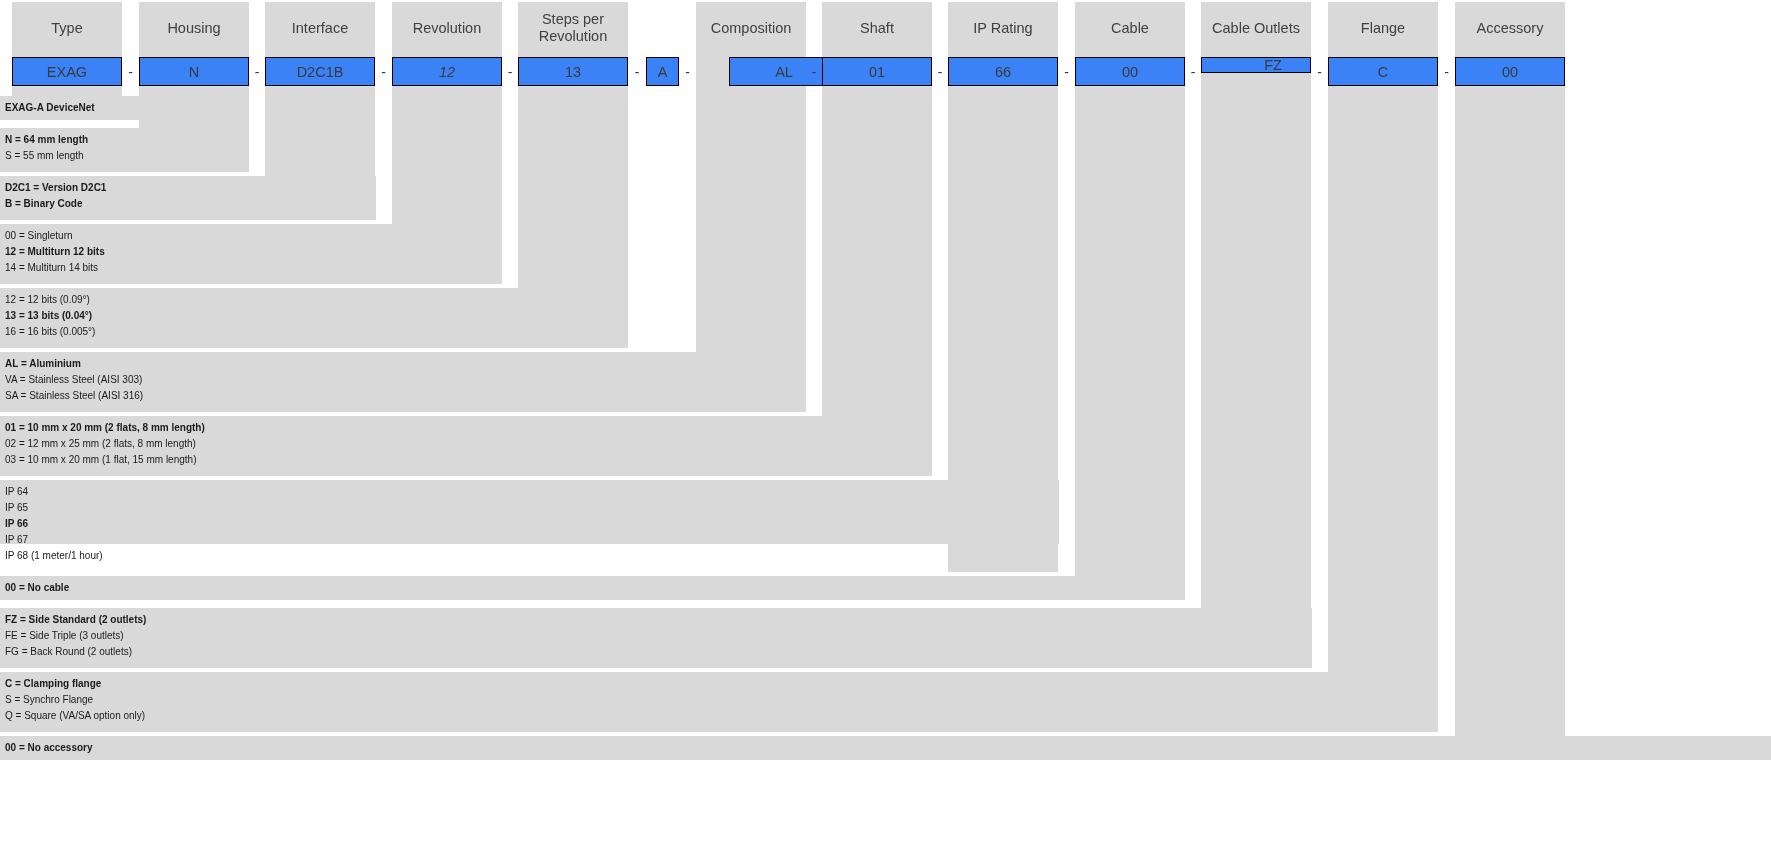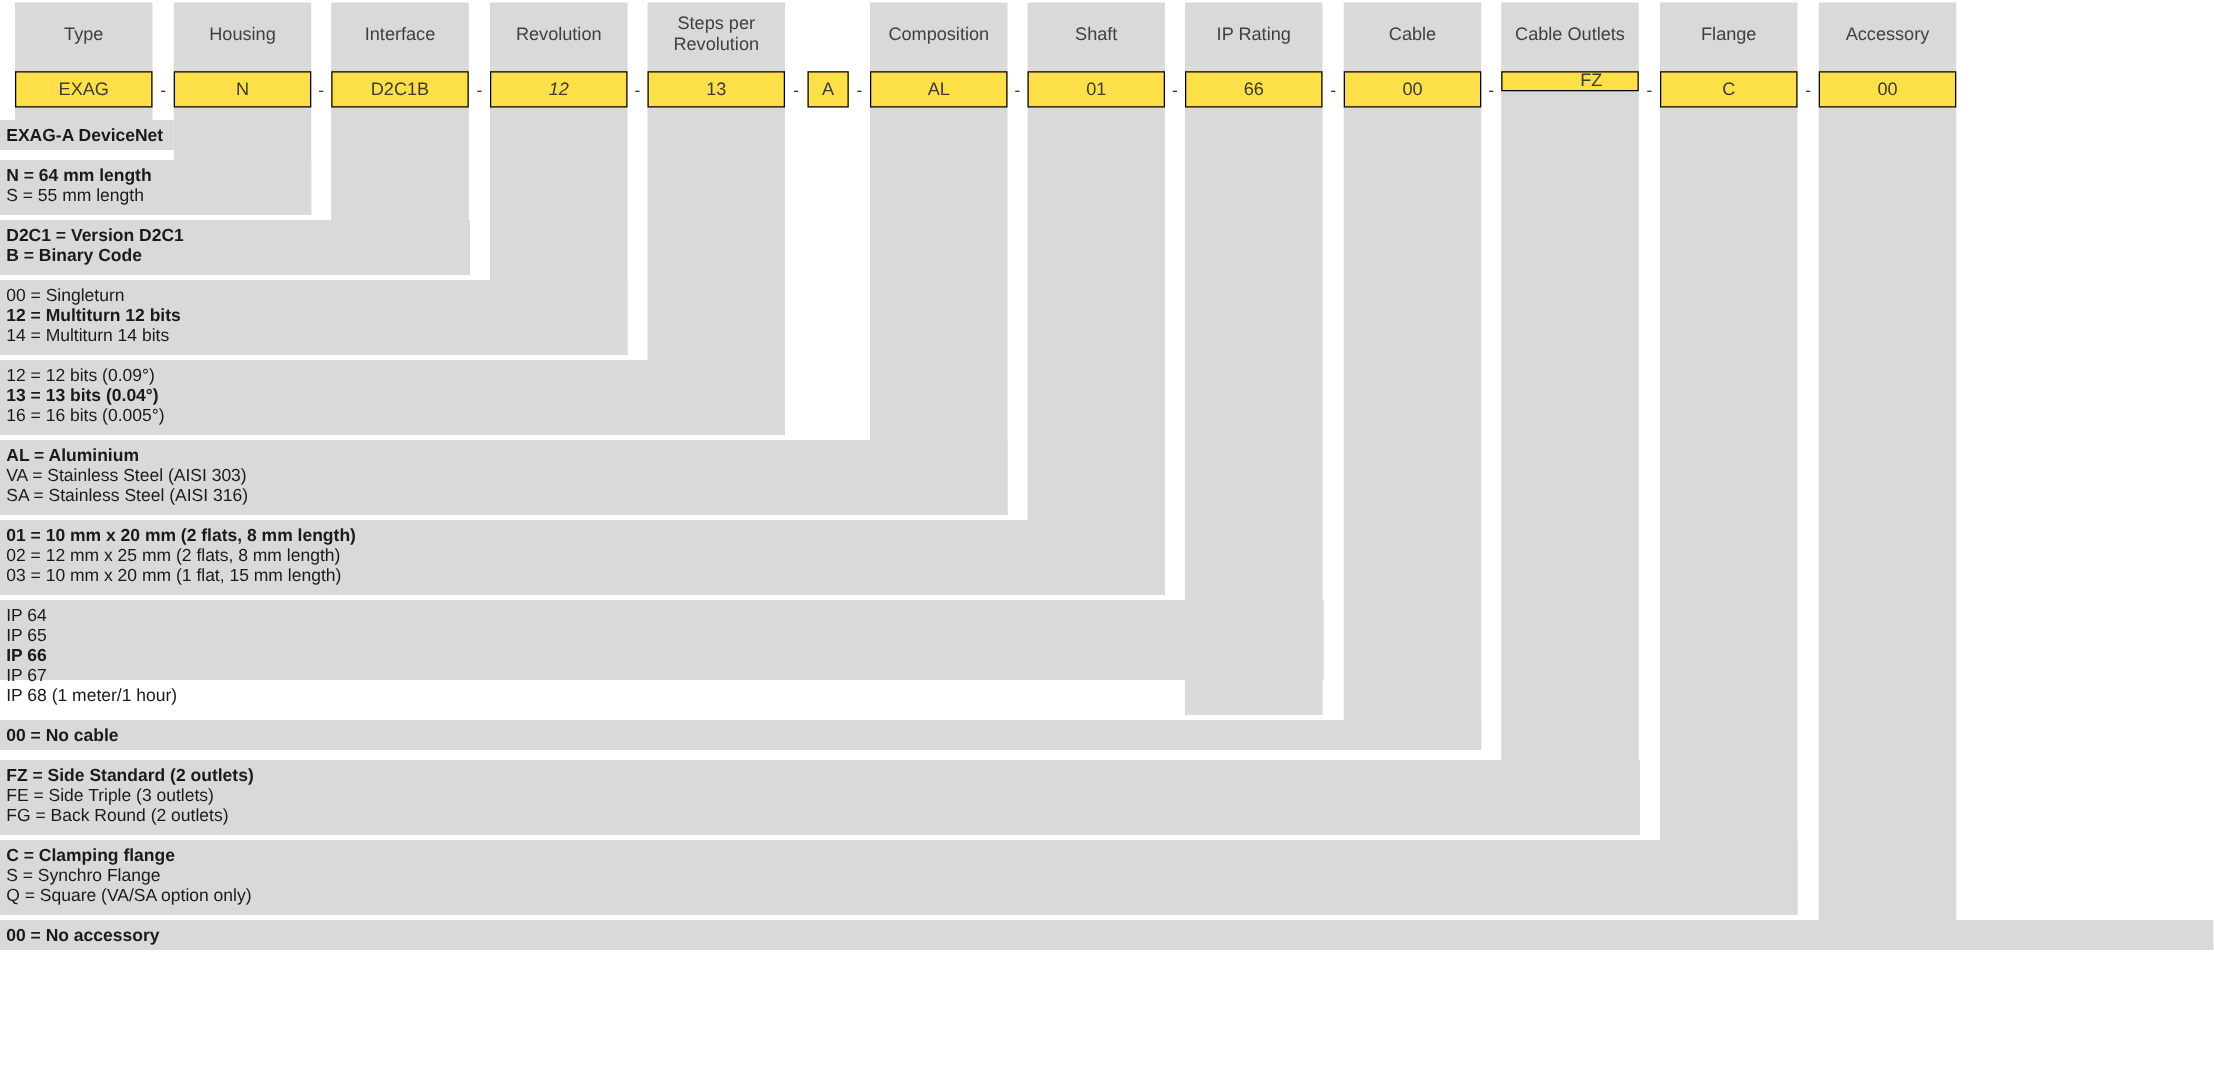--- a/index.html
+++ b/index.html
@@ -37,21 +37,21 @@
     align-items: center;
     justify-content: center;
     text-align: center;
     box-sizing: border-box;
     padding: 0 4px;
   }
 
   
   .vbox {
     position: absolute;
-    background: #fde047;
+    background: #3b82f6;
     border: 1.6px solid #000000;
     box-sizing: border-box;
     display: flex;
     align-items: center;
     justify-content: center;
     font-size: 14.5px;
     color: #3a3a3a;
   }
 
   
@@ -66,21 +66,21 @@
 
   
   .descblock {
     position: absolute;
     left: 0;
     background: #d9d9d9;
     box-sizing: border-box;
     padding: 4px 0 4px 5px;
   }
   .descline {
-    font-size: 14px;
+    font-size: 10px;
     line-height: 16px;
     color: #1a1a1a;
     white-space: nowrap;
   }
   .descline.b {
     font-weight: bold;
   }
 </style>
 </head>
 <body>
@@ -171,21 +171,21 @@
       <div class="dash" style="left: 375px; width: 17px; top: 57px; height: 29px;">-</div>
       <div class="hdr" style="left: 392px; width: 110px; top: 2px; height: 52px;">Revolution</div>
       <div class="vbox" style="left: 392px; width: 110px; top: 57px; height: 29px; font-style: italic;">12</div>
       <div class="dash" style="left: 502px; width: 16px; top: 57px; height: 29px;">-</div>
       <div class="hdr" style="left: 518px; width: 110px; top: 2px; height: 52px;">Steps per Revolution</div>
       <div class="vbox" style="left: 518px; width: 110px; top: 57px; height: 29px;">13</div>
       <div class="dash" style="left: 628px; width: 18px; top: 57px; height: 29px;">-</div>
       <div class="vbox" style="left: 646px; width: 33px; top: 57px; height: 29px;">A</div>
       <div class="dash" style="left: 679px; width: 17px; top: 57px; height: 29px;">-</div>
       <div class="hdr" style="left: 696px; width: 110px; top: 2px; height: 52px;">Composition</div>
-      <div class="vbox" style="left: 696px; width: 110px; top: 57px; height: 29px;">AL</div>
+      <div class="vbox" style="left: 729px; width: 110px; top: 57px; height: 29px;">AL</div>
       <div class="dash" style="left: 806px; width: 16px; top: 57px; height: 29px;">-</div>
       <div class="hdr" style="left: 822px; width: 110px; top: 2px; height: 52px;">Shaft</div>
       <div class="vbox" style="left: 822px; width: 110px; top: 57px; height: 29px;">01</div>
       <div class="dash" style="left: 932px; width: 16px; top: 57px; height: 29px;">-</div>
       <div class="hdr" style="left: 948px; width: 110px; top: 2px; height: 52px;">IP Rating</div>
       <div class="vbox" style="left: 948px; width: 110px; top: 57px; height: 29px;">66</div>
       <div class="dash" style="left: 1058px; width: 17px; top: 57px; height: 29px;">-</div>
       <div class="hdr" style="left: 1075px; width: 110px; top: 2px; height: 52px;">Cable</div>
       <div class="vbox" style="left: 1075px; width: 110px; top: 57px; height: 29px;">00</div>
       <div class="dash" style="left: 1185px; width: 16px; top: 57px; height: 29px;">-</div>

